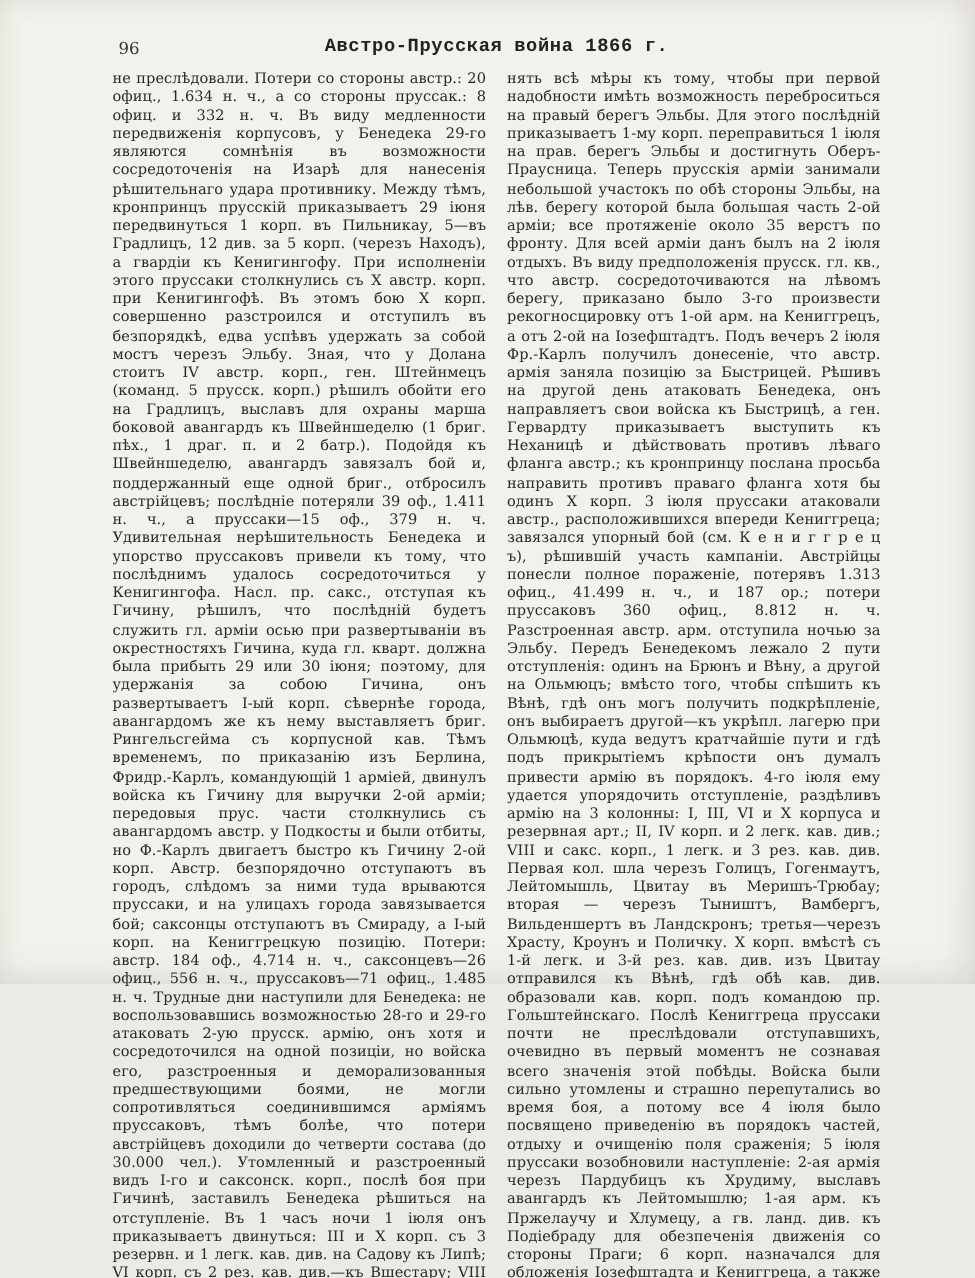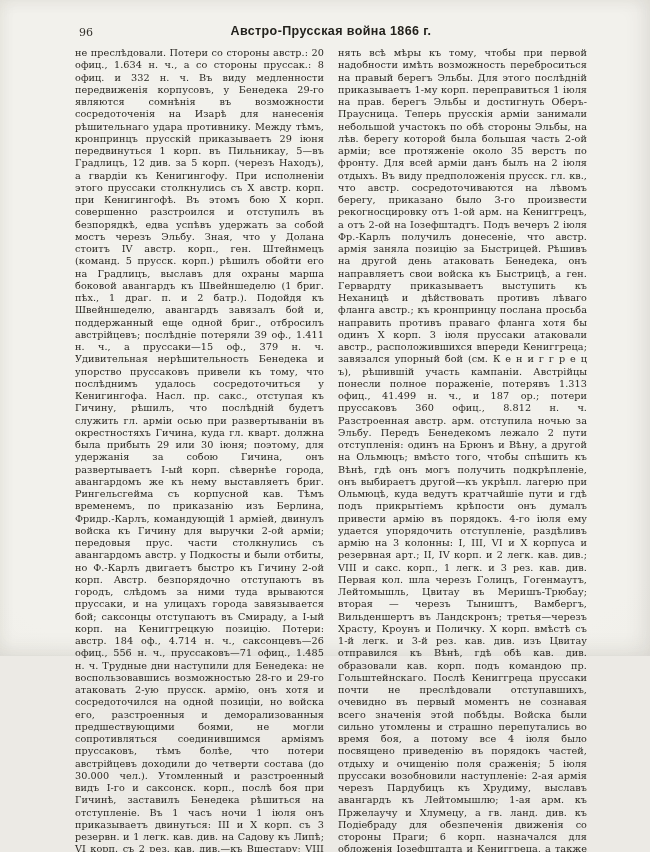--- a/index.html
+++ b/index.html
@@ -33,21 +33,21 @@
   }
   .pagenum {
     position: absolute;
     left: 4px;
     top: 2px;
     font-size: 11px;
     color: #33312b;
   }
   .title {
     text-align: center;
-    font-family: Liberation Sans, sans-serif;
+    font-family: Liberation Mono, monospace;
     font-weight: bold;
     font-size: 12.5px;
     letter-spacing: 0.4px;
     color: #23221d;
   }
   .text-block {
     position: absolute;
     top: 47px;
     left: 75px;
     width: 512px;

